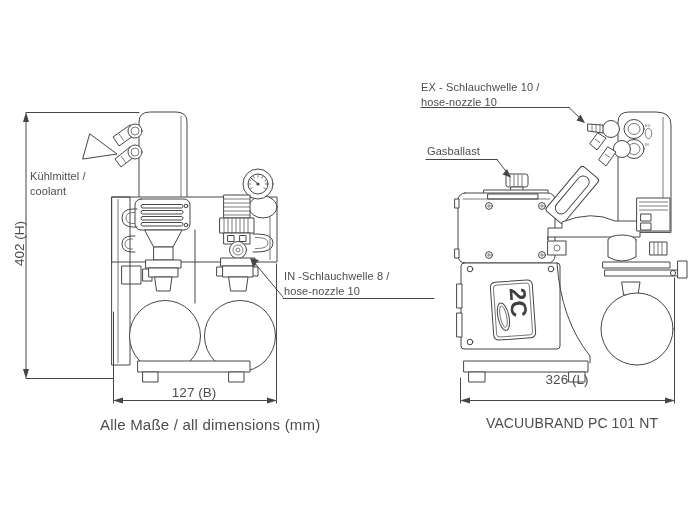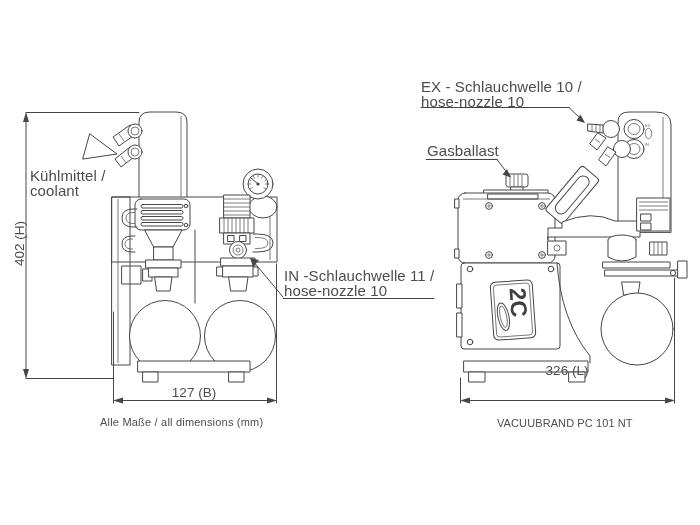--- a/index.html
+++ b/index.html
@@ -5,32 +5,32 @@
   html,body{margin:0;padding:0;background:#fff;}
   #stage{
     position:relative;width:700px;height:525px;background:#ffffff;
     font-family:"Liberation Sans", sans-serif;color:#4d4d4d;overflow:hidden;
   }
   #lineart{position:absolute;left:0;top:0;}
   .ln{stroke:#464646;fill:none;stroke-width:1;stroke-linejoin:round;stroke-linecap:round;}
   .lnw{stroke:#464646;fill:#ffffff;stroke-width:1;stroke-linejoin:round;stroke-linecap:round;}
   .solid{fill:#464646;stroke:none;}
   .thin{stroke:#5a5a5a;stroke-width:.8;fill:none;}
-  .lbl{position:absolute;font-size:15px;line-height:14.5px;color:#4d4d4d;white-space:nowrap;letter-spacing:.1px;}
-  .cap{position:absolute;font-size:11px;color:#4d4d4d;white-space:nowrap;letter-spacing:.2px;}
+  .lbl{position:absolute;font-size:11px;line-height:14.5px;color:#4d4d4d;white-space:nowrap;letter-spacing:.1px;}
+  .cap{position:absolute;font-size:15px;color:#4d4d4d;white-space:nowrap;letter-spacing:.2px;}
   .dim{position:absolute;font-size:13.5px;color:#4d4d4d;white-space:nowrap;text-align:center;}
   #dim-h{left:-9px;top:236px;width:56px;transform:rotate(-90deg);}
   #dim-b{left:154px;top:385px;width:80px;}
-  #dim-l{left:527px;top:363px;width:80px;}
+  #dim-l{left:527px;top:372px;width:80px;}
   #lbl-coolant{left:30px;top:121px;margin-top:48px;}
   #lbl-in{left:284px;top:269px;}
   #lbl-ex{left:421px;top:80px;}
   #lbl-gasballast{left:427px;top:144px;}
   #caption-left{left:100px;top:416px;}
-  #caption-right{left:497px;top:416px;font-size:11px;line-height:15.5px;}
+  #caption-right{left:486px;top:416px;font-size:14px;line-height:15.5px;}
   .badge-text{font-family:"Liberation Sans",sans-serif;font-weight:bold;font-size:23px;fill:#3f3f3f;}
   .micro{font-size:4px;fill:#6a6a6a;font-family:"Liberation Sans",sans-serif;}
 </style>
 </head>
 <body>
 
 <div id="stage">
 
   <svg id="lineart" width="700" height="525" viewBox="0 0 700 525">
 
@@ -317,21 +317,21 @@
   </svg>
 
   <div class="lbl" id="lbl-coolant">
     <div>Kühlmittel /</div>
     <div>coolant</div>
   </div>
 
   <div class="dim" id="dim-h">402 (H)</div>
 
   <div class="lbl" id="lbl-in">
-    <div>IN -Schlauchwelle 11 /</div>
+    <div>IN -Schlauchwelle 8 /</div>
     <div>hose-nozzle 10</div>
   </div>
 
   <div class="dim" id="dim-b">127 (B)</div>
 
   <div class="cap" id="caption-left">Alle Maße / all dimensions (mm)</div>
 
   <div class="lbl" id="lbl-ex">
     <div>EX - Schlauchwelle 10 /</div>
     <div>hose-nozzle 10</div>

